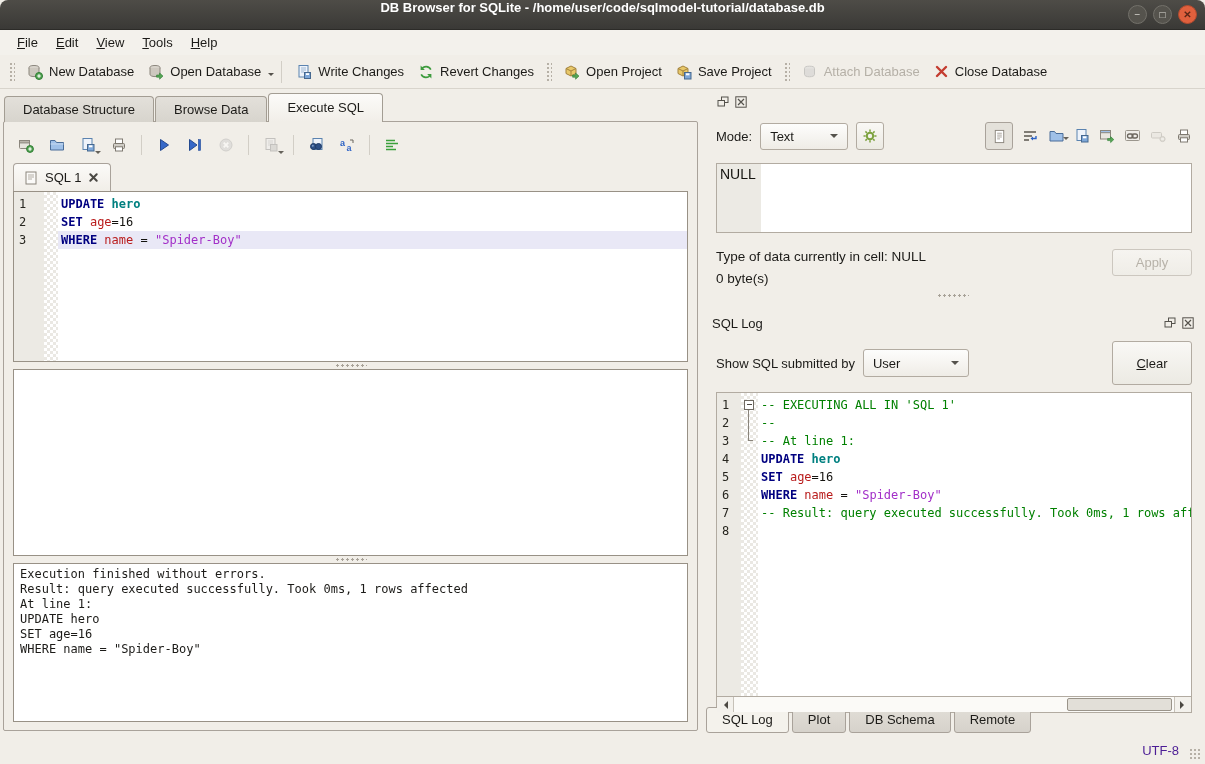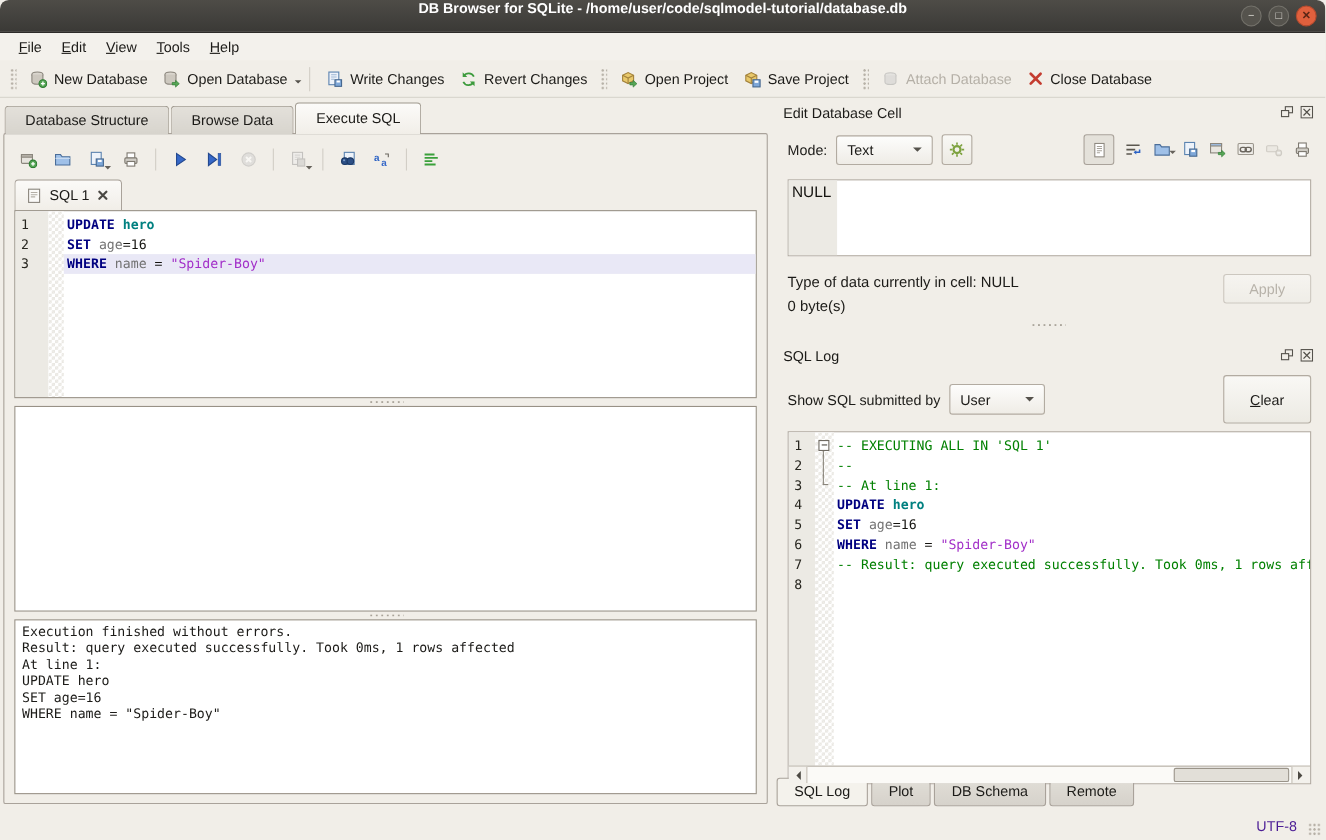--- a/index.html
+++ b/index.html
@@ -66,21 +66,21 @@
   .codelines { position:relative; z-index:1; padding-top:3px; }
   .cl { display:flex; height:18px; line-height:18px; font-family:"DejaVu Sans Mono",monospace; font-size:12px; }
   .ln { flex:none; padding-left:5px; color:#27261f; }
   .fm { flex:none; position:relative; }
   .ed .ln { width:30px; } .ed .fm { width:14px; }
   .log .ln { width:24px; } .log .fm { width:17px; }
   .ct { flex:1; white-space:pre; overflow:hidden; padding-left:3px; }
   .hl .ct { background:#e9e8f6; }
   .kw  { color:#000080; font-weight:bold;text-align:center; }
   .tbl { color:#008080; font-weight:bold; }
-  .id  { color:#737373; }
+  .id  { color:#b91c1c; }
   .str { color:#a22fc8; }
   .cmt { color:#008000; }
   .pl  { color:#14130f; }
   .fm i { display:none; }
   .fold-start .fm::before { content:''; position:absolute; left:3px; top:4px; width:8px; height:8px; background:#fff; border:1px solid #6f6a62; z-index:2; }
   .fold-start .fm::after  { content:''; position:absolute; left:5.5px; top:8px; width:5px; height:1px; background:#4f4b44; z-index:3; }
   .fold-start i { display:block; position:absolute; left:7px; top:13px; bottom:-1px; width:1px; background:#8a857c; }
   .fold-mid i   { display:block; position:absolute; left:7px; top:-1px; bottom:-1px; width:1px; background:#8a857c; }
   .fold-end i   { display:block; position:absolute; left:7px; top:-1px; height:10px; width:5px; border-left:1px solid #8a857c; border-bottom:1px solid #8a857c; }
 
@@ -387,21 +387,20 @@
   <div class="message">Execution finished without errors.
 Result: query executed successfully. Took 0ms, 1 rows affected
 At line 1:
 UPDATE hero
 SET age=16
 WHERE name = "Spider-Boy"</div>
 </div>
 
 <div class="dock" style="top:92px">
   <div class="dock-header">
-    <span class="dock-title">Edit Database Cell</span>
     <span class="dock-btn">
       <svg width="12" height="12" viewBox="0 0 12 12">
           <rect x="4.5" y="1" width="6.5" height="5.5" fill="none" stroke="#55524c"></rect>
           <rect x="1" y="4.5" width="6.5" height="5.5" fill="#f1eee8" stroke="#55524c"></rect>
         </svg>
     </span>
     <span class="dock-btn">
       <svg width="12" height="12" viewBox="0 0 12 12">
           <rect x=".8" y=".8" width="10.4" height="10.4" fill="none" stroke="#55524c"></rect>
           <path d="M3 3l6 6M9 3 3 9" stroke="#55524c" stroke-width="1.2"></path>
@@ -500,21 +499,21 @@
     <span class="dock-btn">
       <svg width="12" height="12" viewBox="0 0 12 12">
           <rect x=".8" y=".8" width="10.4" height="10.4" fill="none" stroke="#55524c"></rect>
           <path d="M3 3l6 6M9 3 3 9" stroke="#55524c" stroke-width="1.2"></path>
         </svg>
     </span>
   </div>
 
   <div class="row" style="margin-top:8px; gap:8px">
     <span>Show SQL submitted by</span>
-    <div class="combo" style="width:87px; height:28px">
+    <div class="combo" style="width:106px; height:28px">
       <span>User</span>
       <span class="arr"></span>
     </div>
     <div class="btn uline" style="margin-left:auto; width:80px; height:44px">
       <span>Clear</span>
     </div>
   </div>
 
   <div class="logframe" style="margin-top:7px">
     <div class="gutter-bg" style="width:24px"></div>

